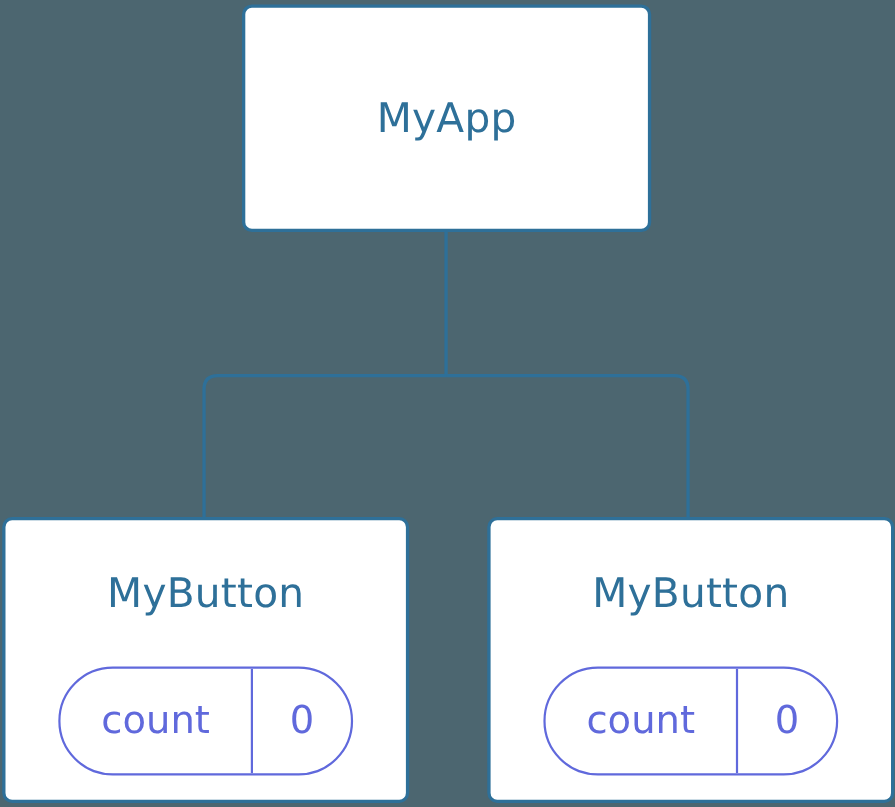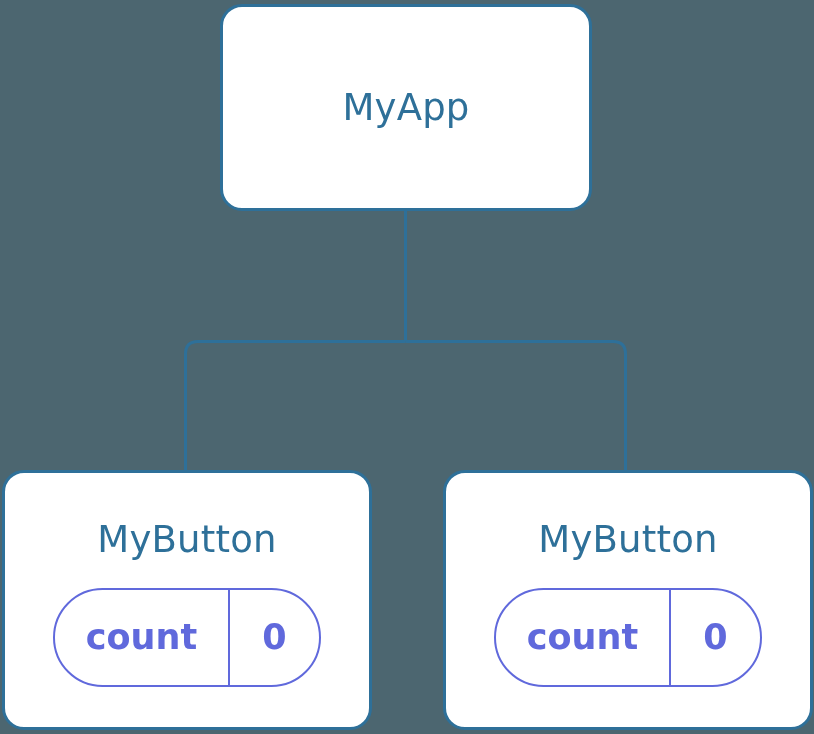--- a/index.html
+++ b/index.html
@@ -30,21 +30,21 @@
     height: 734px;
     pointer-events: none;
   }
 
   
   .node {
     position: absolute;
     box-sizing: border-box;
     background: #FFFFFF;
     border: 3px solid #2E7099;
-    border-radius: 22px;
+    border-radius: 9px;
     display: flex;
     flex-direction: column;
     align-items: center;
   }
 
   .node-title {
     color: #2E7099;
     font-size: 37px;
     font-weight: 400;
     letter-spacing: 0.2px;
@@ -73,30 +73,29 @@
     top: 470px;
     width: 370px;
     height: 260px;
     padding-top: 48px;
   }
 
   
   .state-pill {
     position: relative;
     box-sizing: border-box;
-    margin-top: 30px;
+    margin-top: 48px;
     width: 268px;
     height: 99px;
     border: 2px solid #6069DC;
     border-radius: 999px;
     background: #FFFFFF;
     display: flex;
     align-items: stretch;
     overflow: hidden;
-    font-weight: bold;
   }
 
   .pill-key,
   .pill-value {
     display: flex;
     align-items: center;
     justify-content: center;
     color: #6069DC;
     font-size: 35px;
     line-height: 1;

